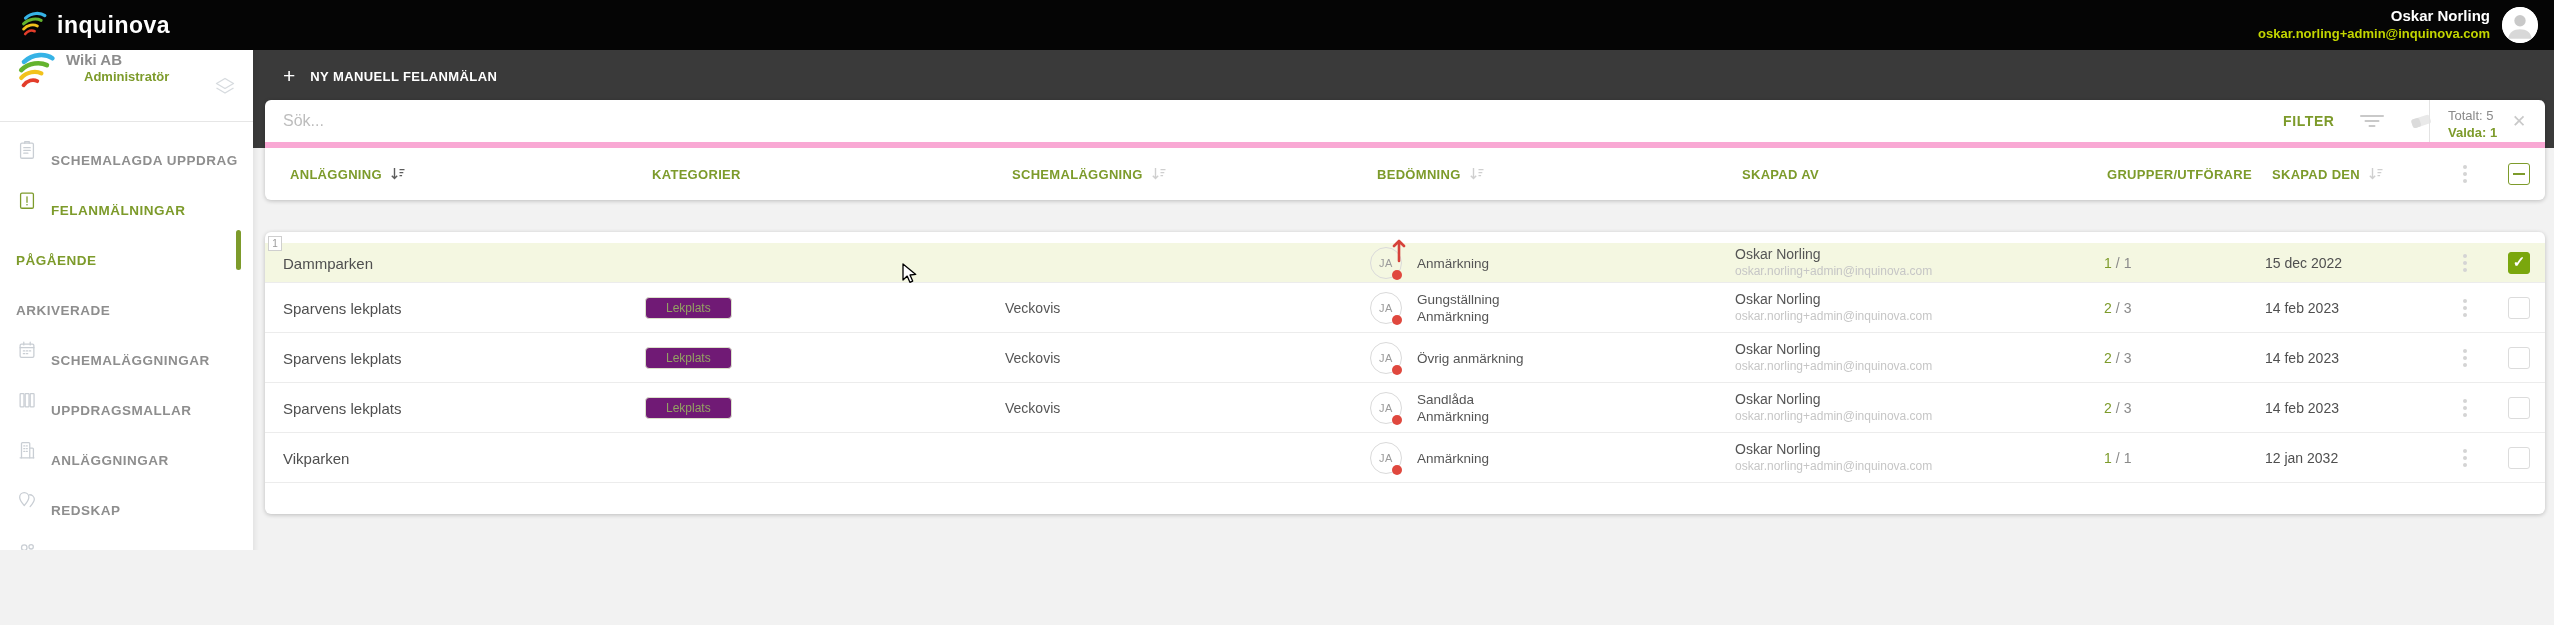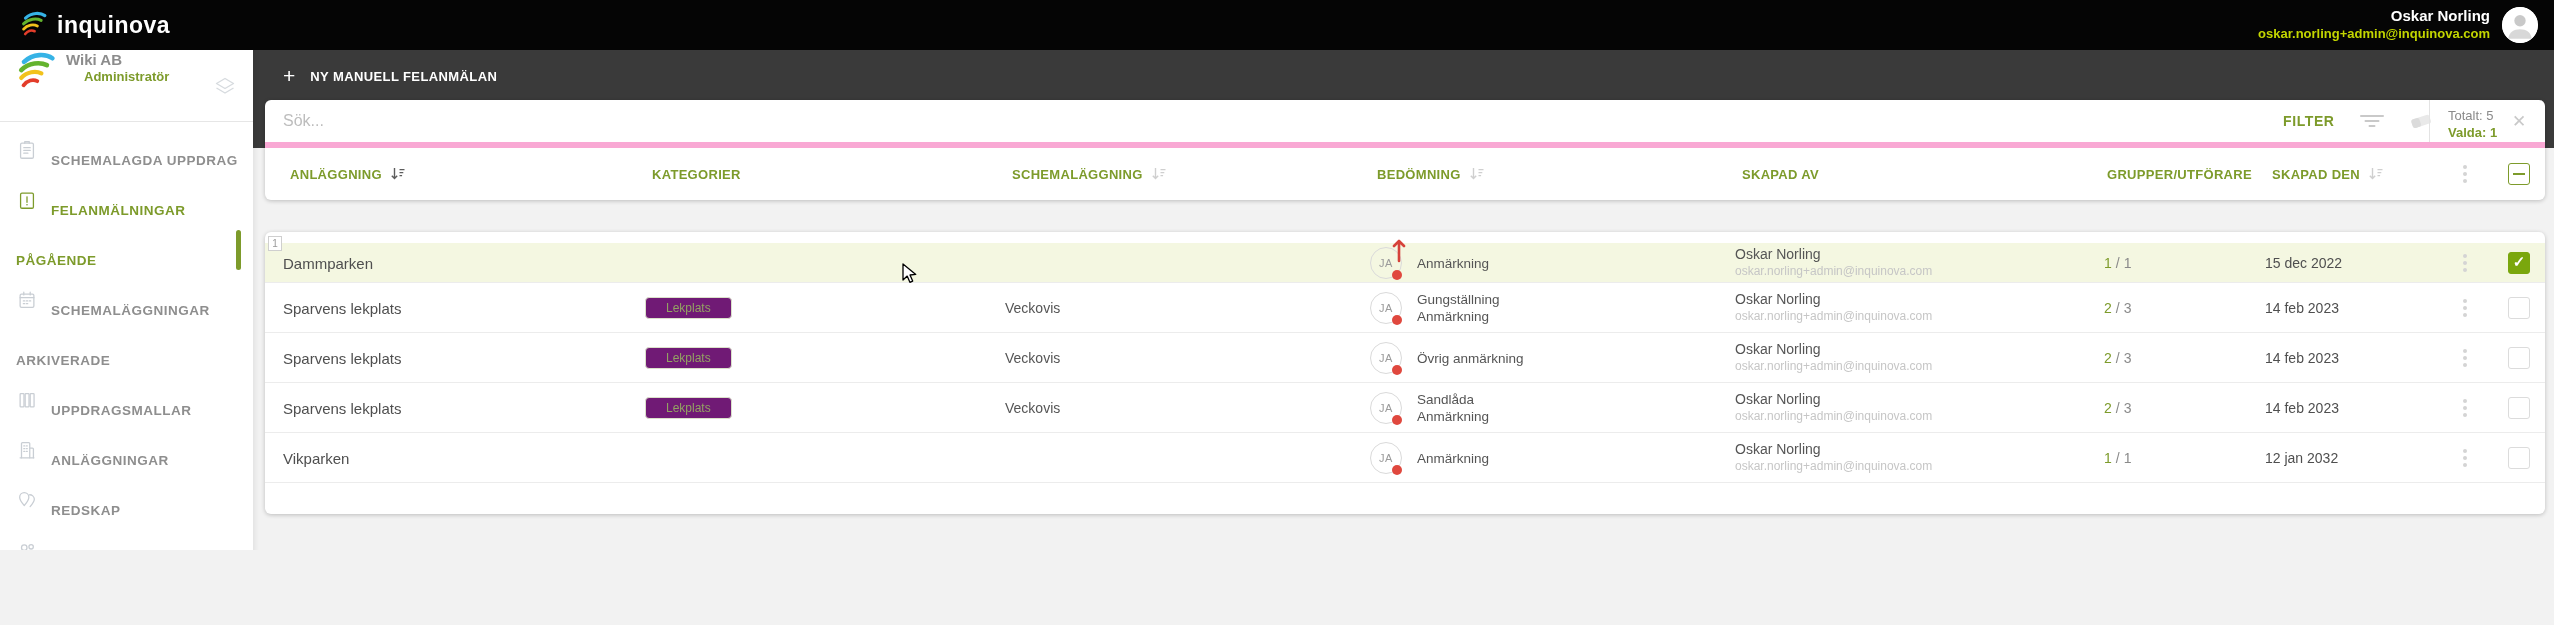--- a/index.html
+++ b/index.html
@@ -168,30 +168,30 @@
               <rect x="5" y="4.5" width="14" height="16.5" rx="1.5"></rect>
               <path d="M12 8.5v6"></path>
               <circle cx="12" cy="17.2" r="0.9" fill="currentColor" stroke="none"></circle>
             </svg></span>
           <span class="nav-label">FELANMÄLNINGAR</span>
         </div>
         <div class="nav-item sub active">
           <span class="nav-label">PÅGÅENDE</span>
           <span class="nav-indicator"></span>
         </div>
+        <div class="nav-item sub">
+          <span class="nav-label">ARKIVERADE</span>
+        </div>
         <div class="nav-item">
           <span class="nav-icon"><svg viewBox="0 0 24 24">
               <rect x="4.5" y="5.5" width="15" height="14.5" rx="1.5"></rect>
               <path d="M8.5 3.5v3M15.5 3.5v3M4.5 9.5h15"></path>
               <path d="M8 13h8M8 16h5" stroke-dasharray="1.5 1.8"></path>
             </svg></span>
           <span class="nav-label">SCHEMALÄGGNINGAR</span>
-        </div>
-        <div class="nav-item sub">
-          <span class="nav-label">ARKIVERADE</span>
         </div>
         <div class="nav-item">
           <span class="nav-icon"><svg viewBox="0 0 24 24">
               <rect x="4.5" y="5" width="4.2" height="14.5" rx="0.8"></rect>
               <rect x="10" y="5" width="4.2" height="14.5" rx="0.8"></rect>
               <rect x="15.5" y="5" width="4.2" height="14.5" rx="0.8"></rect>
             </svg></span>
           <span class="nav-label">UPPDRAGSMALLAR</span>
         </div>
         <div class="nav-item">

